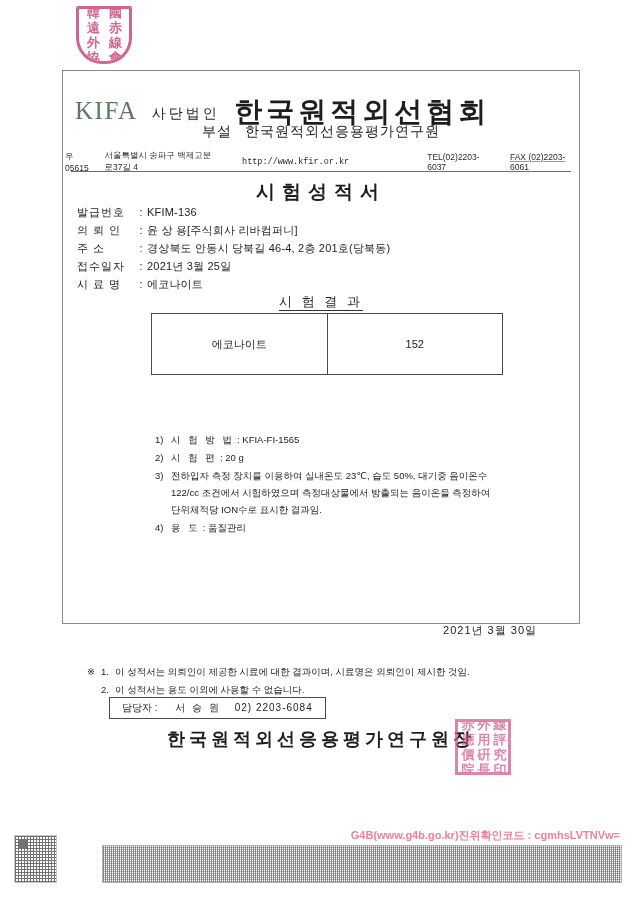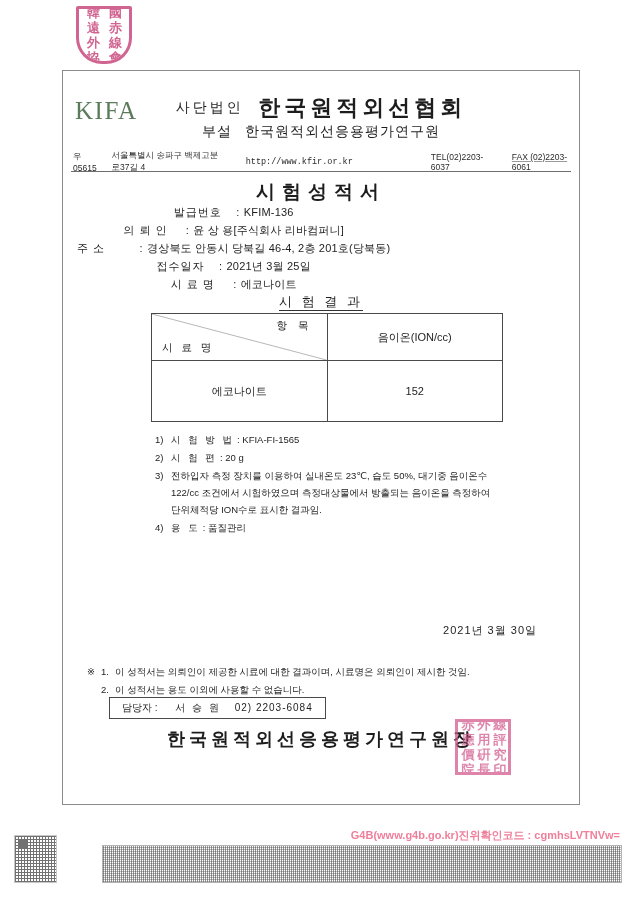--- a/index.html
+++ b/index.html
@@ -47,21 +47,21 @@
     font-weight: 700;
     letter-spacing: -1px;
   }
 
   
   .page-frame {
     position: absolute;
     left: 62px;
     top: 70px;
     width: 518px;
-    height: 735px;
+    height: 554px;
     border: 1px solid #8a8a8a;
     box-sizing: border-box;
   }
 
   
   .letterhead {
     position: absolute;
     left: 0; top: 0; right: 0;
     height: 82px;
   }
@@ -80,38 +80,38 @@
     top: 22px;
     text-align: center;
     white-space: nowrap;
   }
   .org-prefix {
     font-size: 14px;
     letter-spacing: 3px;
     vertical-align: 3px;
   }
   .org-name {
-    font-size: 22px;
+    font-size: 28px;
     font-weight: bold;
     letter-spacing: 4px;
     margin-left: 10px;
   }
   .org-sub {
     position: absolute;
     left: 0; right: 0;
     top: 52px;
     text-align: center;
     font-size: 14px;
     letter-spacing: 1px;
   }
   .org-sub .pre { margin-right: 8px; }
 
   .contact-bar {
     position: absolute;
-    left: 10px;
+    left: 2px;
     right: 10px;
     top: 82px;
     height: 18px;
     font-size: 8.5px;
     color: #2a2a2a;
     display: flex;
     align-items: center;
   }
   .contact-bar .zip { margin-right: 12px; }
   .contact-bar .addr { margin-right: 26px; }
@@ -187,21 +187,20 @@
   .info-list {
     position: absolute;
     left: 14px;
     top: 134px;
     font-size: 11px;
   }
   .info-row {
     display: flex;
     align-items: baseline;
     height: 18px;
-    justify-content: center;
   }
   .info-label {
     width: 58px;
     letter-spacing: 1px;
     display: inline-flex;
     justify-content: space-between;
   }
   .info-colon { width: 12px; text-align: center; }
   .info-value { letter-spacing: .2px; }
 
@@ -474,30 +473,20 @@
       <span class="info-value">에코나이트</span>
     </div>
   </div>
 
   <div class="results-heading">
     <span>시 험 결 과</span>
   </div>
 
   <table class="result-table">
     <tbody>
-        <tr>
-      <td class="diag-cell">
-        <svg class="diag-line" viewBox="0 0 100 100" preserveAspectRatio="none">
-          <line x1="0" y1="0" x2="100" y2="100" stroke="#4a4a4a" stroke-width="0.4" vector-effect="non-scaling-stroke"></line>
-        </svg>
-        <span class="cat-top">항    목</span>
-        <span class="cat-bottom">시 료 명</span>
-      </td>
-      <td class="col-head">음이온(ION/cc)</td>
-    </tr>
     <tr>
       <td class="data-cell">에코나이트</td>
       <td class="data-cell">152</td>
     </tr>
   </tbody>
     </table>
 
   <div class="notes">
     <div class="note-item">
       <span class="note-num">1)</span>

